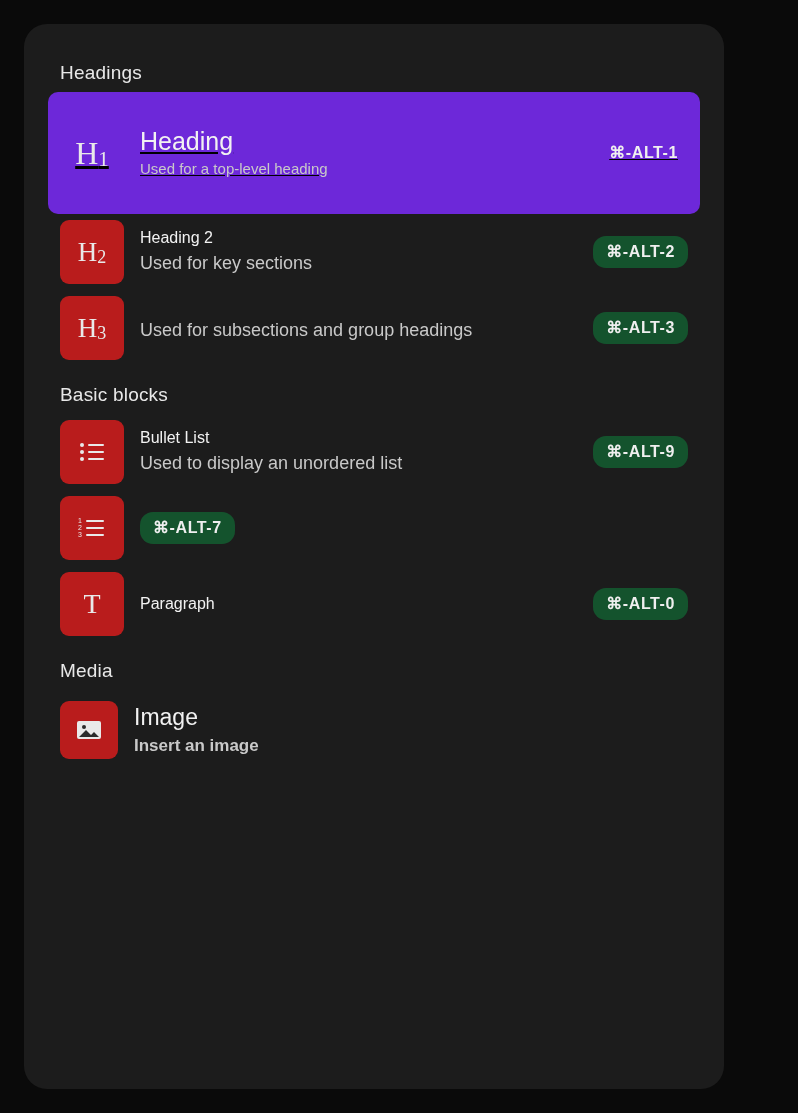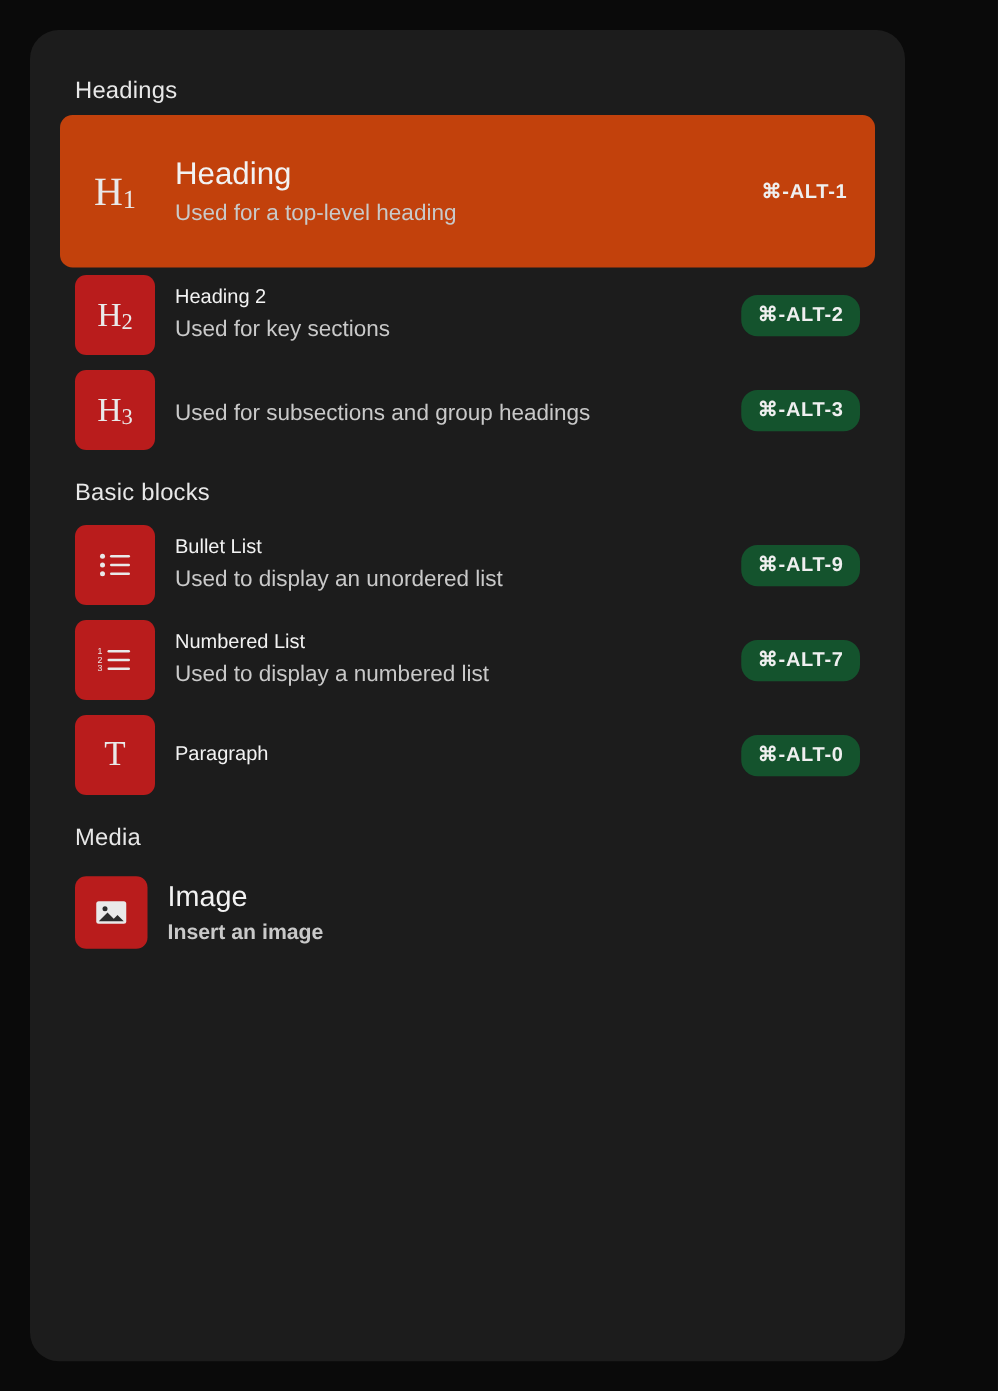--- a/index.html
+++ b/index.html
@@ -36,22 +36,23 @@
 
   .menu-row {
     display: flex;
     align-items: center;
     height: 76px;
     border-radius: 10px;
     padding: 0 12px 0 12px;
     box-sizing: border-box;
   }
   .menu-row.selected {
-    background: #c2410c;
+    background: #6d28d9;
     height: 122px;
+    text-decoration: underline;
   }
   .menu-row.media-row { height: 80px; }
 
   .row-icon {
     width: 64px;
     height: 64px;
     flex: 0 0 64px;
     background: #b91c1c;
     border-radius: 9px;
     display: flex;
@@ -107,21 +108,21 @@
   .menu-row.selected .row-title { font-size: 25px; }
   .menu-row.media-row .row-title { font-size: 23px; }
   .row-sub {
     color: #c9c9c9;
     font-size: 18px;
     font-weight: 400;
     line-height: 1.25;
     margin-top: 4px;
     white-space: nowrap;
   }
-  .menu-row.selected .row-sub { font-size: 18px; }
+  .menu-row.selected .row-sub { font-size: 15px; }
   .menu-row.media-row .row-sub { font-size: 17px; font-weight: bold; }
 
   .shortcut {
     flex: 0 0 auto;
     color: #efefef;
     font-size: 16px;
     font-weight: 700;
     letter-spacing: 0.6px;
     background: #14532d;
     border-radius: 13px;
@@ -197,24 +198,20 @@
     <span class="row-icon">
       <svg width="28" height="24" viewBox="0 0 28 24" aria-hidden="true">
         <text x="0" y="7" font-family="Liberation Sans, sans-serif" font-size="7" fill="#e9e9e9">1</text>
         <text x="0" y="14" font-family="Liberation Sans, sans-serif" font-size="7" fill="#e9e9e9">2</text>
         <text x="0" y="21" font-family="Liberation Sans, sans-serif" font-size="7" fill="#e9e9e9">3</text>
         <rect x="8" y="4" width="18" height="2" rx="1" fill="#e9e9e9"></rect>
         <rect x="8" y="11" width="18" height="2" rx="1" fill="#e9e9e9"></rect>
         <rect x="8" y="18" width="18" height="2" rx="1" fill="#e9e9e9"></rect>
       </svg>
     </span>
-    <span class="row-text">
-      <span class="row-title">Numbered List</span>
-      <span class="row-sub">Used to display a numbered list</span>
-    </span>
     <span class="shortcut">⌘-ALT-7</span>
   </div>
 
   <div class="menu-row">
     <span class="row-icon">
       <span class="icon-t">T</span>
     </span>
     <span class="row-text">
       <span class="row-title">Paragraph</span>
     </span>

